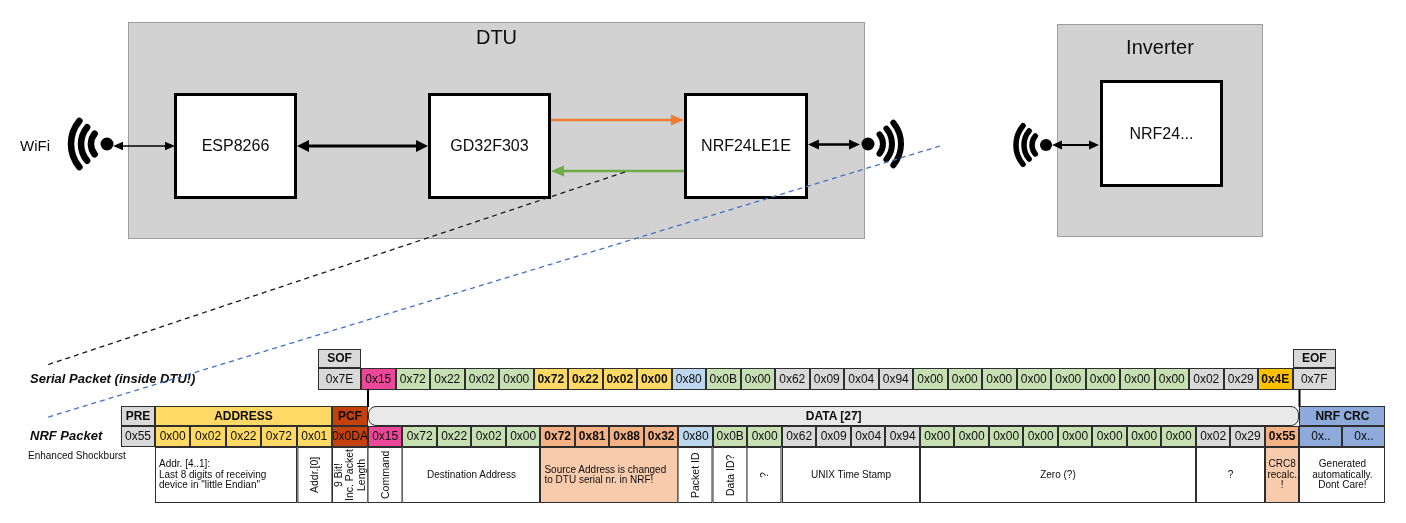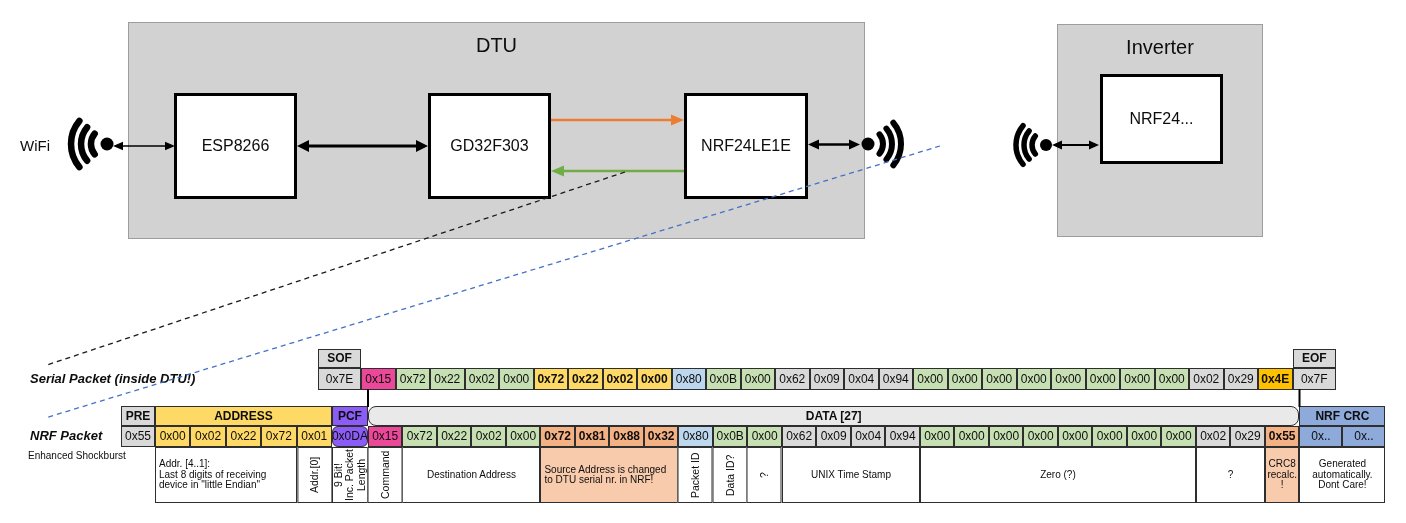--- a/index.html
+++ b/index.html
@@ -23,49 +23,49 @@
   #nrf-grid{left:121px;top:406px;grid-template-rows:20px 21px 56px;
             grid-template-columns:34px repeat(5,35.4px) 36px repeat(27,34.5px) 43px 43px;}
   .cell{border:1px solid #2e2e2e;box-sizing:border-box;background:#fff;
         display:flex;align-items:center;justify-content:center;
         font-size:12px;line-height:1.05;color:#0d0d0d;overflow:hidden;text-align:center;}
   .hdr{font-weight:bold;}
   .bold{font-weight:bold;}
   .c-gray{background:#D9D9D9;} .c-hlight{background:#E9E9E9;border-radius:8px;}
   .c-gdark{background:#ec4899;} .c-glight{background:#C6E0B4;}
   .c-yellow{background:#FFD966;} .c-amber{background:#FFC000;}
-  .c-lblue{background:#BDD7EE;} .c-mblue{background:#8b5cf6;} .c-dblue{background:#8EAADB;}
+  .c-lblue{background:#BDD7EE;} .c-mblue{background:#c2410c;} .c-dblue{background:#8EAADB;}
   .c-orange{background:#F4B183;} .c-lorange{background:#F8CBAD;}
   .note{font-size:10px;}
   .note.left{justify-content:flex-start;text-align:left;padding:1px 3px;}
   .vert{writing-mode:vertical-rl;transform:rotate(180deg);font-size:10.5px;line-height:1.05;}
 </style>
 </head>
 <body>
 
 <div class="canvas">
 
   <div class="gray-panel" style="left:128px;top:22px;width:737px;height:217px;">
-    <div class="panel-title" style="top:11px;">DTU</div>
+    <div class="panel-title" style="top:3px;">DTU</div>
   </div>
 
   <div class="gray-panel" style="left:1057px;top:24px;width:206px;height:213px;">
     <div class="panel-title" style="top:11px;">Inverter</div>
   </div>
 
   <div class="comp-box" style="left:174px;top:93px;width:123px;height:106px;">
     <span>ESP8266</span>
   </div>
   <div class="comp-box" style="left:428px;top:93px;width:123px;height:106px;">
     <span>GD32F303</span>
   </div>
   <div class="comp-box" style="left:684px;top:93px;width:124px;height:106px;">
     <span>NRF24LE1E</span>
   </div>
-  <div class="comp-box" style="left:1100px;top:74px;width:123px;height:90px;justify-content:center;">
+  <div class="comp-box" style="left:1100px;top:80px;width:123px;height:107px;justify-content:center;">
     <span>NRF24...</span>
   </div>
 
   <div class="wifi-label" style="left:20px;top:137px;">WiFi</div>
 
   <svg class="overlay" width="1406" height="523" viewBox="0 0 1406 523">
 
     <g stroke="#000" stroke-width="6.5" fill="none" stroke-linecap="round">
       <path d="M94.7,133.7 A16,16 0 0 0 94.7,154.3"></path>
       <path d="M87.1,127.3 A26,26 0 0 0 87.1,160.7"></path>
@@ -170,21 +170,21 @@
       <div class="cell c-yellow hdr" style="grid-area: 1 / 2 / auto / span 5;">ADDRESS</div>
       <div class="cell c-mblue hdr" style="grid-area: 1 / 7 / auto / span 1;">PCF</div>
       <div class="cell c-hlight hdr" style="grid-area: 1 / 8 / auto / span 27;">DATA [27]</div>
       <div class="cell c-dblue hdr" style="grid-area: 1 / 35 / auto / span 2;">NRF CRC</div>
       <div class="cell c-gray" style="grid-area: 2 / 1 / auto / span 1;">0x55</div>
       <div class="cell c-yellow" style="grid-area: 2 / 2 / auto / span 1;">0x00</div>
       <div class="cell c-yellow" style="grid-area: 2 / 3 / auto / span 1;">0x02</div>
       <div class="cell c-yellow" style="grid-area: 2 / 4 / auto / span 1;">0x22</div>
       <div class="cell c-yellow" style="grid-area: 2 / 5 / auto / span 1;">0x72</div>
       <div class="cell c-yellow" style="grid-area: 2 / 6 / auto / span 1;">0x01</div>
-      <div class="cell c-mblue" style="grid-area: 2 / 7 / auto / span 1; border-radius: 6px;">0x0DA</div>
+      <div class="cell c-mblue" style="grid-area: 2 / 7 / auto / span 1;">0x0DA</div>
       <div class="cell c-gdark" style="grid-area: 2 / 8 / auto / span 1;">0x15</div>
       <div class="cell c-glight" style="grid-area: 2 / 9 / auto / span 1;">0x72</div>
       <div class="cell c-glight" style="grid-area: 2 / 10 / auto / span 1;">0x22</div>
       <div class="cell c-glight" style="grid-area: 2 / 11 / auto / span 1;">0x02</div>
       <div class="cell c-glight" style="grid-area: 2 / 12 / auto / span 1;">0x00</div>
       <div class="cell c-orange bold" style="grid-area: 2 / 13 / auto / span 1;">0x72</div>
       <div class="cell c-orange bold" style="grid-area: 2 / 14 / auto / span 1;">0x81</div>
       <div class="cell c-orange bold" style="grid-area: 2 / 15 / auto / span 1;">0x88</div>
       <div class="cell c-orange bold" style="grid-area: 2 / 16 / auto / span 1;">0x32</div>
       <div class="cell c-lblue" style="grid-area: 2 / 17 / auto / span 1;">0x80</div>

